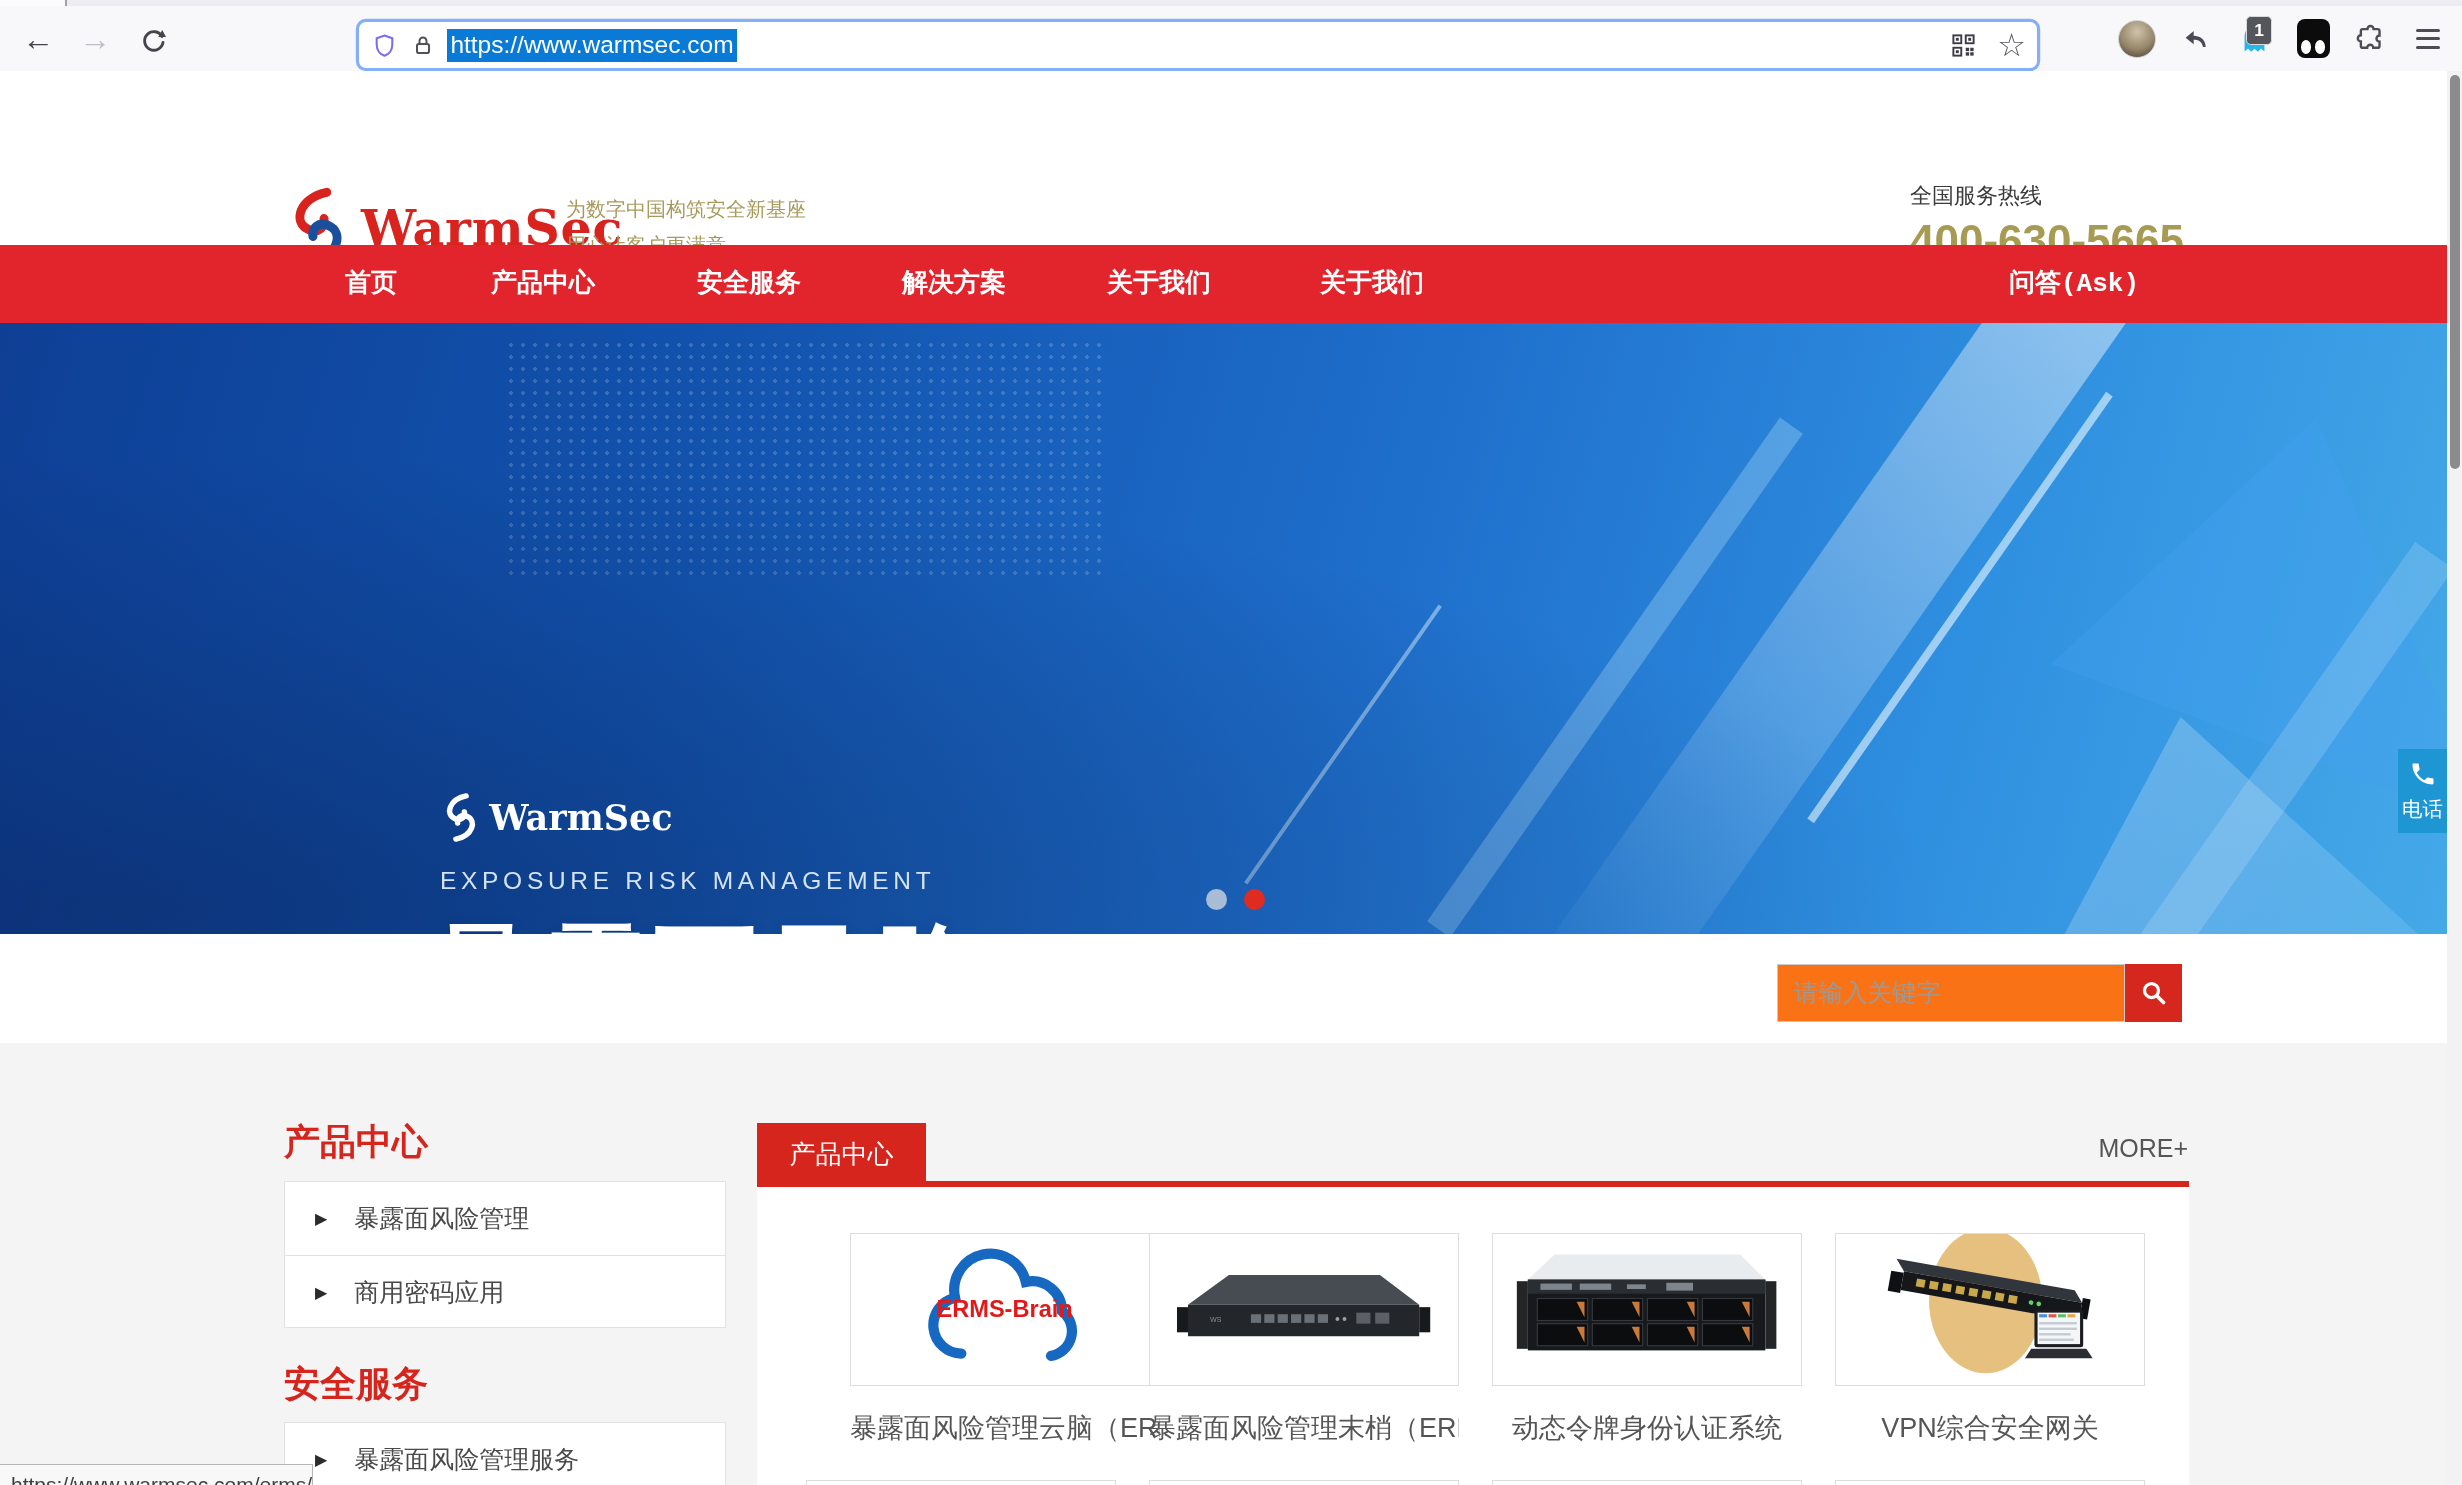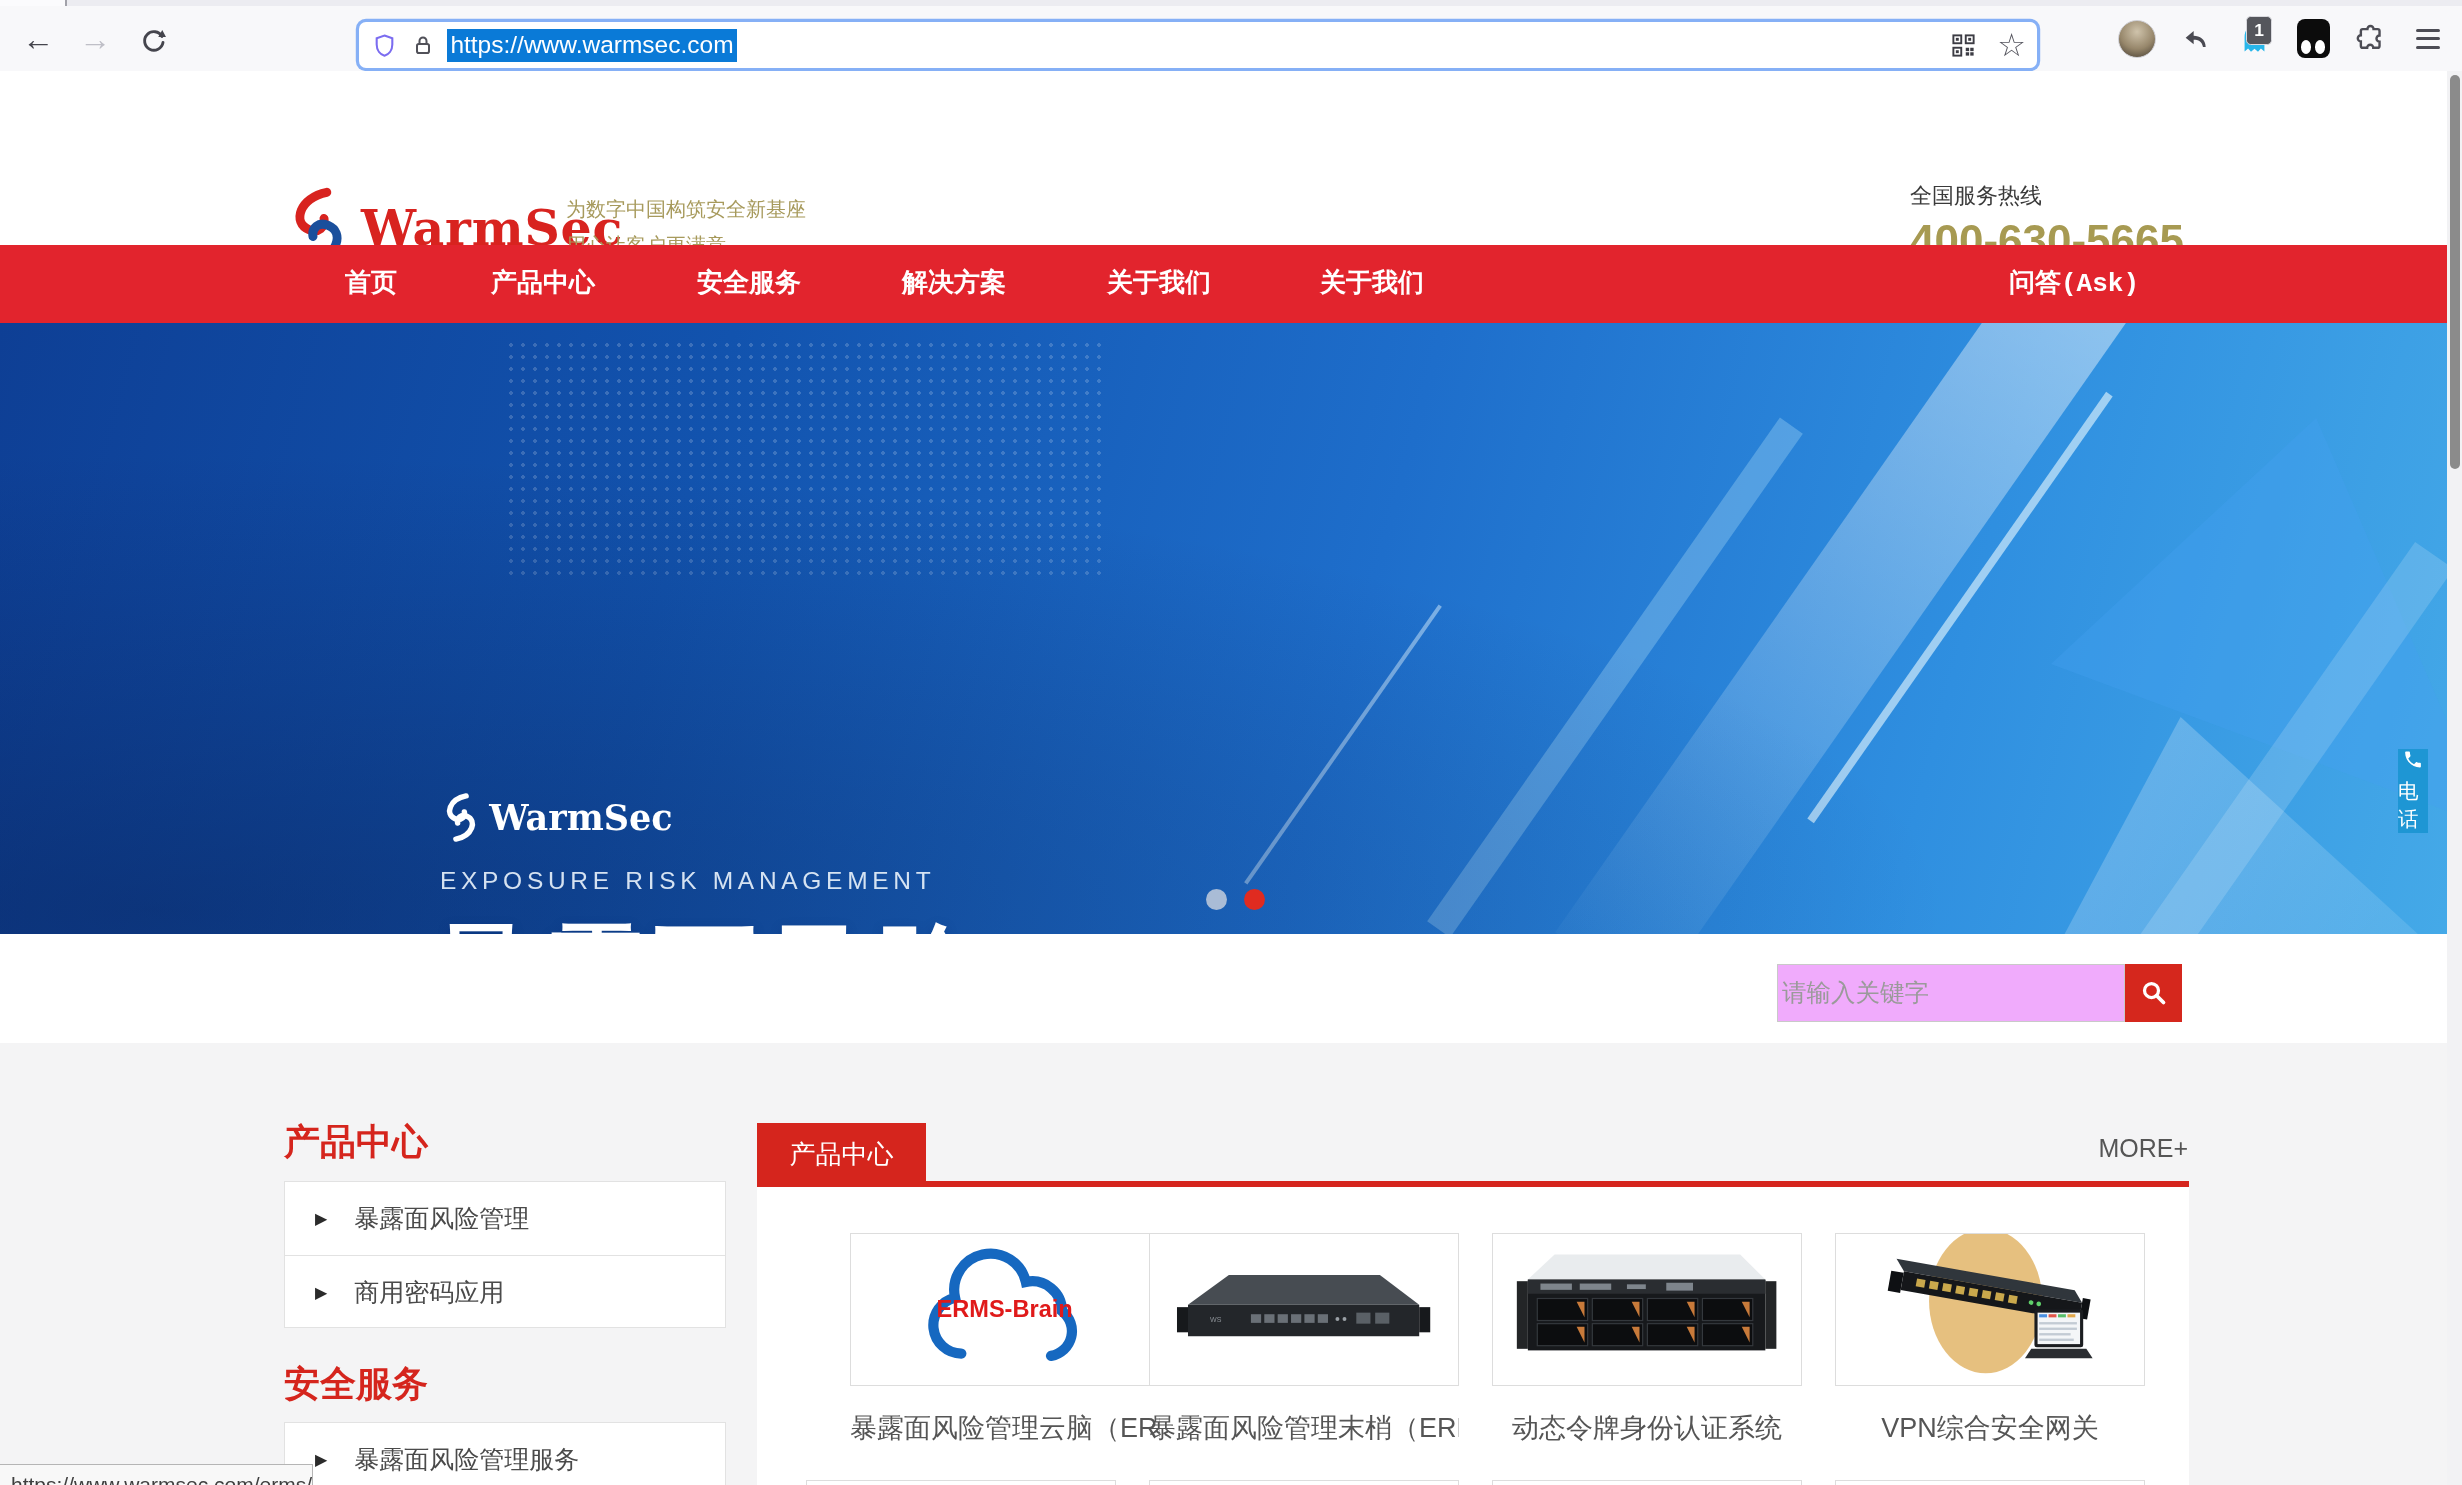--- a/index.html
+++ b/index.html
@@ -63,28 +63,28 @@
     background-image:radial-gradient(rgba(255,255,255,.5) 1.6px,transparent 2.1px);background-size:12px 12px;}
   .b-logo{left:439px;top:467px;display:flex;align-items:center;gap:6.3px;z-index:3;}
   .b-logo-text{font-family:"DejaVu Serif","Liberation Serif",serif;font-weight:bold;font-size:35px;color:#ffffff;}
   .b-sub{left:440px;top:544px;font-size:24.5px;letter-spacing:4.7px;color:rgba(230,240,250,.92);z-index:3;}
   .b-title{left:431px;top:582px;font-size:101px;font-weight:bold;color:#ffffff;letter-spacing:11px;z-index:3;text-shadow:0 4px 11px rgba(0,40,110,.35);}
   .dot{position:absolute;top:889px;width:21px;height:21px;border-radius:50%;z-index:4;cursor:pointer;}
   .dot1{left:1206px;background:#a9bcd6;}
   .dot2{left:1244px;background:#e02b20;}
 
   
-  .phone-float{left:2398px;top:749px;width:30px;height:84px;background:#1e96d4;z-index:6;
+  .phone-float{left:2398px;top:749px;width:49px;height:84px;background:#1e96d4;z-index:6;
     display:flex;flex-direction:column;align-items:center;justify-content:center;gap:7px;cursor:pointer;}
   .phone-float span{color:#ffffff;font-size:20.5px;}
 
   
   .searchband{left:0;top:935px;width:2462px;height:108px;background:#ffffff;}
   .search-input{position:absolute;left:1777px;top:964px;width:348px;height:58px;border:0.8px solid #c9c9c9;box-sizing:border-box;
-    font-size:24.5px;color:#444;padding:0 4px;outline:none;background:#f0abfc;font-family:inherit;}
+    font-size:24.5px;color:#444;padding:0 16px;outline:none;background:#f97316;font-family:inherit;}
   .search-input::placeholder{color:#9a9a9a;}
   .search-btn{position:absolute;left:2125px;top:964px;width:57px;height:58px;background:#d5271d;border:none;cursor:pointer;
     display:flex;align-items:center;justify-content:center;}
 
   
   .lower{left:0;top:1043px;width:2462px;height:443px;background:#f4f4f5;}
   .side-h{position:absolute;font-size:36px;font-weight:bold;color:#d5251d;}
   .side-box{position:absolute;left:284px;width:442px;background:#ffffff;border:0.8px solid #e2e2e2;box-sizing:border-box;}
   .side-row{height:73px;display:flex;align-items:center;padding-left:30px;gap:27px;cursor:pointer;}
   .side-row + .side-row{border-top:0.8px solid #e2e2e2;}

